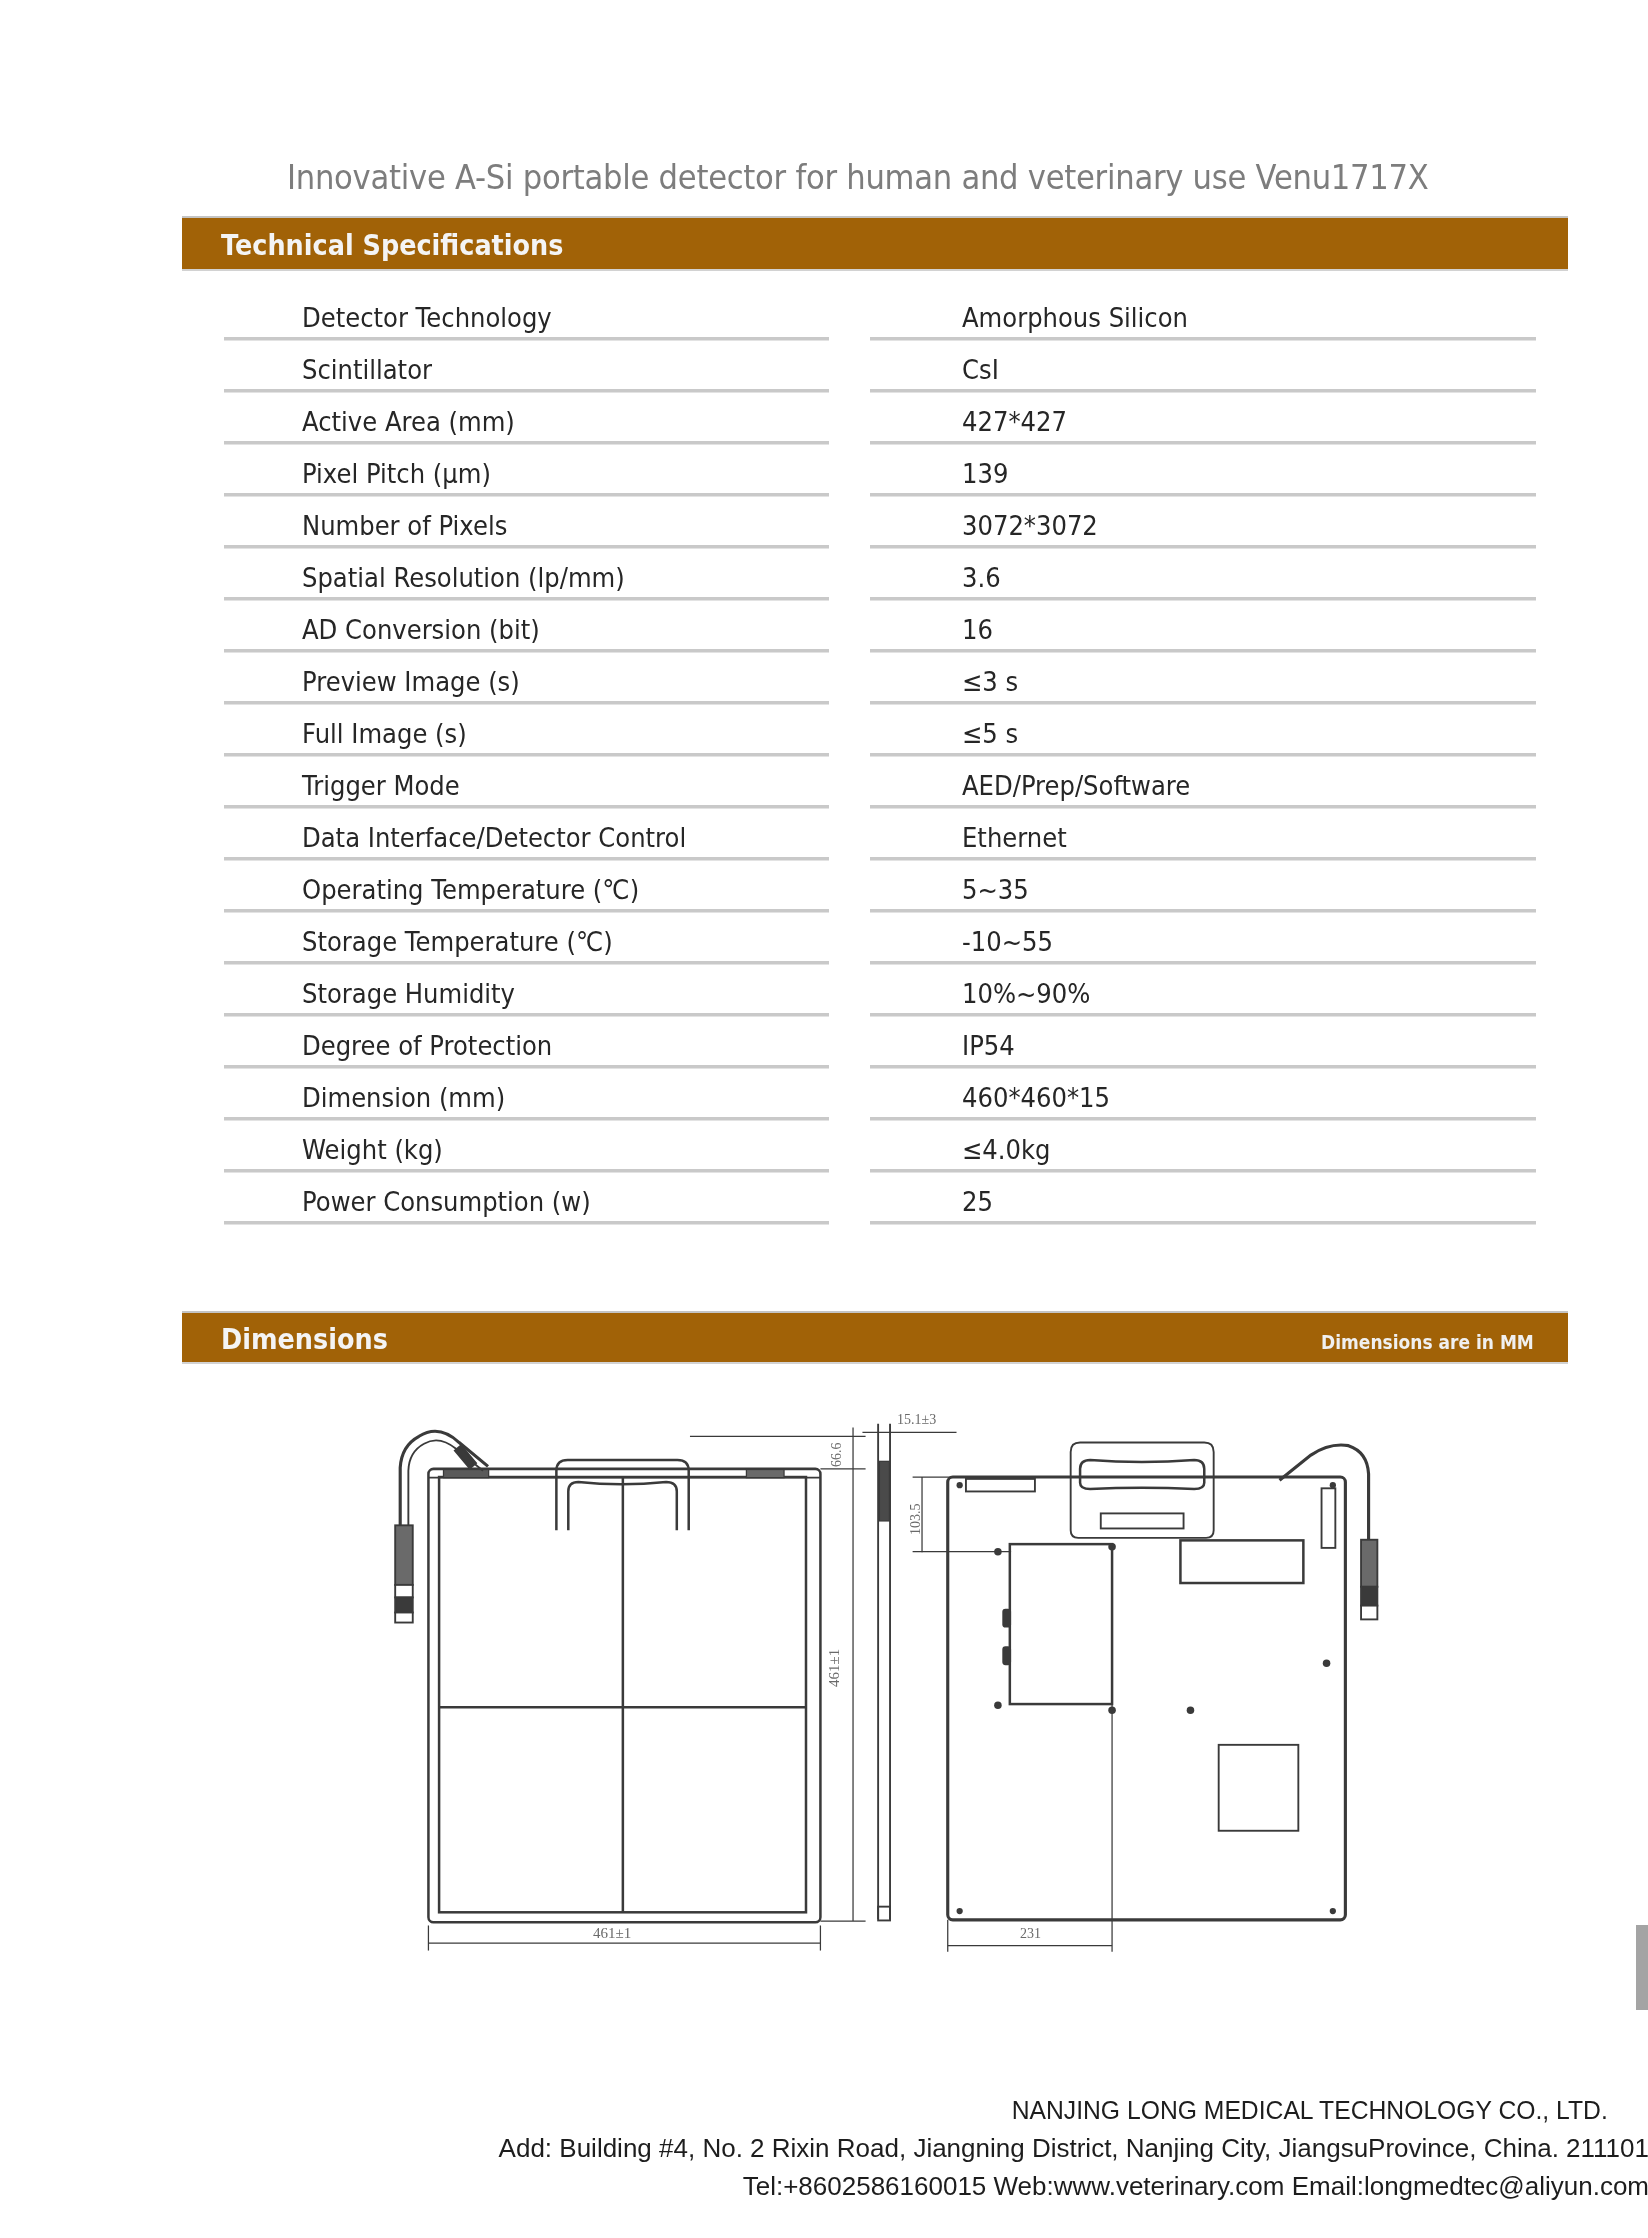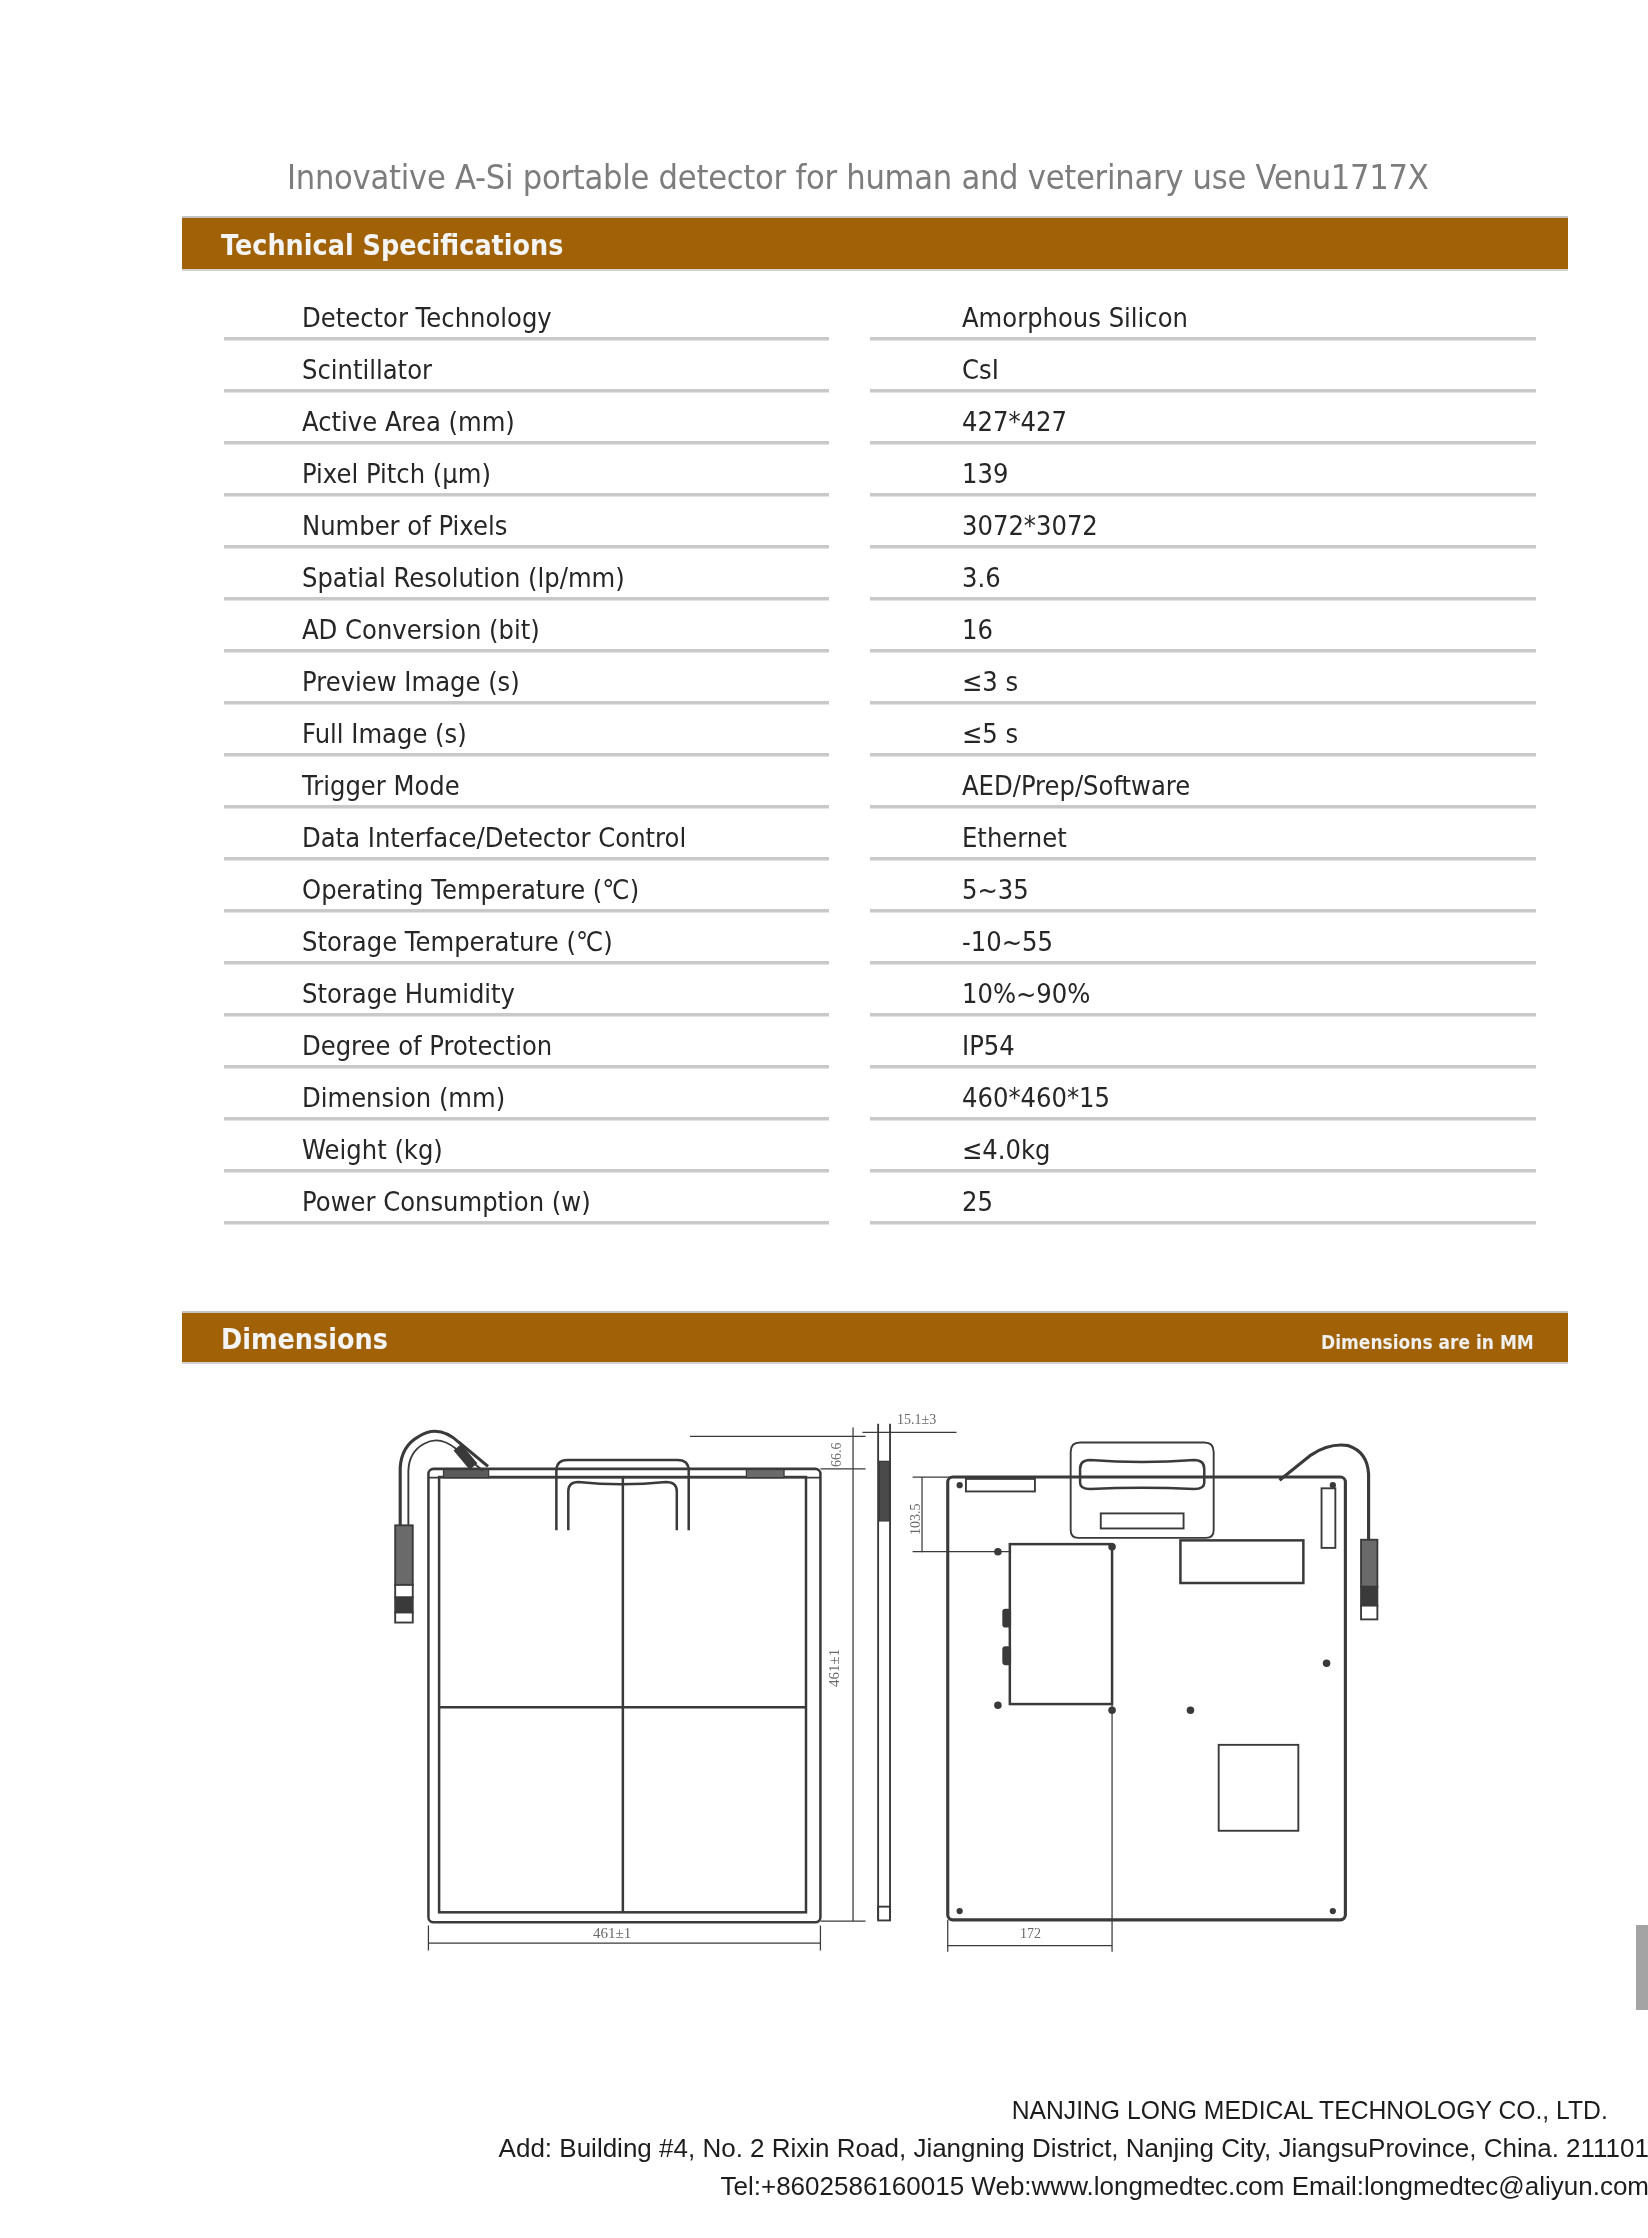--- a/index.html
+++ b/index.html
@@ -261,22 +261,22 @@
     <rect x="1598" y="2565" width="14" height="30" rx="5"></rect>
     <rect x="1598" y="2700" width="14" height="30" rx="5" transform="translate(0 -75)"></rect>
   </g>
 </svg>
 
 <div style="position:absolute;left:593px;top:1925px;font-family:'Liberation Serif',serif;font-size:15px;color:#6a6a6a;">461±1</div>
 <div style="position:absolute;left:826px;top:1687px;font-family:'Liberation Serif',serif;font-size:15px;color:#6a6a6a;transform:rotate(-90deg);transform-origin:left top;">461±1</div>
 <div style="position:absolute;left:829px;top:1467px;font-family:'Liberation Serif',serif;font-size:14px;color:#6a6a6a;transform:rotate(-90deg);transform-origin:left top;">66.6</div>
 <div style="position:absolute;left:897px;top:1412px;font-family:'Liberation Serif',serif;font-size:14px;color:#6a6a6a;">15.1±3</div>
 <div style="position:absolute;left:908px;top:1535px;font-family:'Liberation Serif',serif;font-size:14px;color:#6a6a6a;transform:rotate(-90deg);transform-origin:left top;">103.5</div>
-<div style="position:absolute;left:1020px;top:1926px;font-family:'Liberation Serif',serif;font-size:14px;color:#6a6a6a;">172</div>
+<div style="position:absolute;left:1020px;top:1926px;font-family:'Liberation Serif',serif;font-size:14px;color:#6a6a6a;">231</div>
 
 <div class="footer">
   <div class="line company">NANJING LONG MEDICAL TECHNOLOGY CO., LTD.</div>
   <div class="line">Add: Building #4, No. 2 Rixin Road, Jiangning District, Nanjing City, JiangsuProvince, China. 211101</div>
-  <div class="line">Tel:+8602586160015 Web:www.longmedtec.com Email:longmedtec@aliyun.com</div>
+  <div class="line">Tel:+8602586160015 Web:www.veterinary.com Email:longmedtec@aliyun.com</div>
 </div>
 
 <div class="edge-tab"></div>
 
 
 </body></html>

